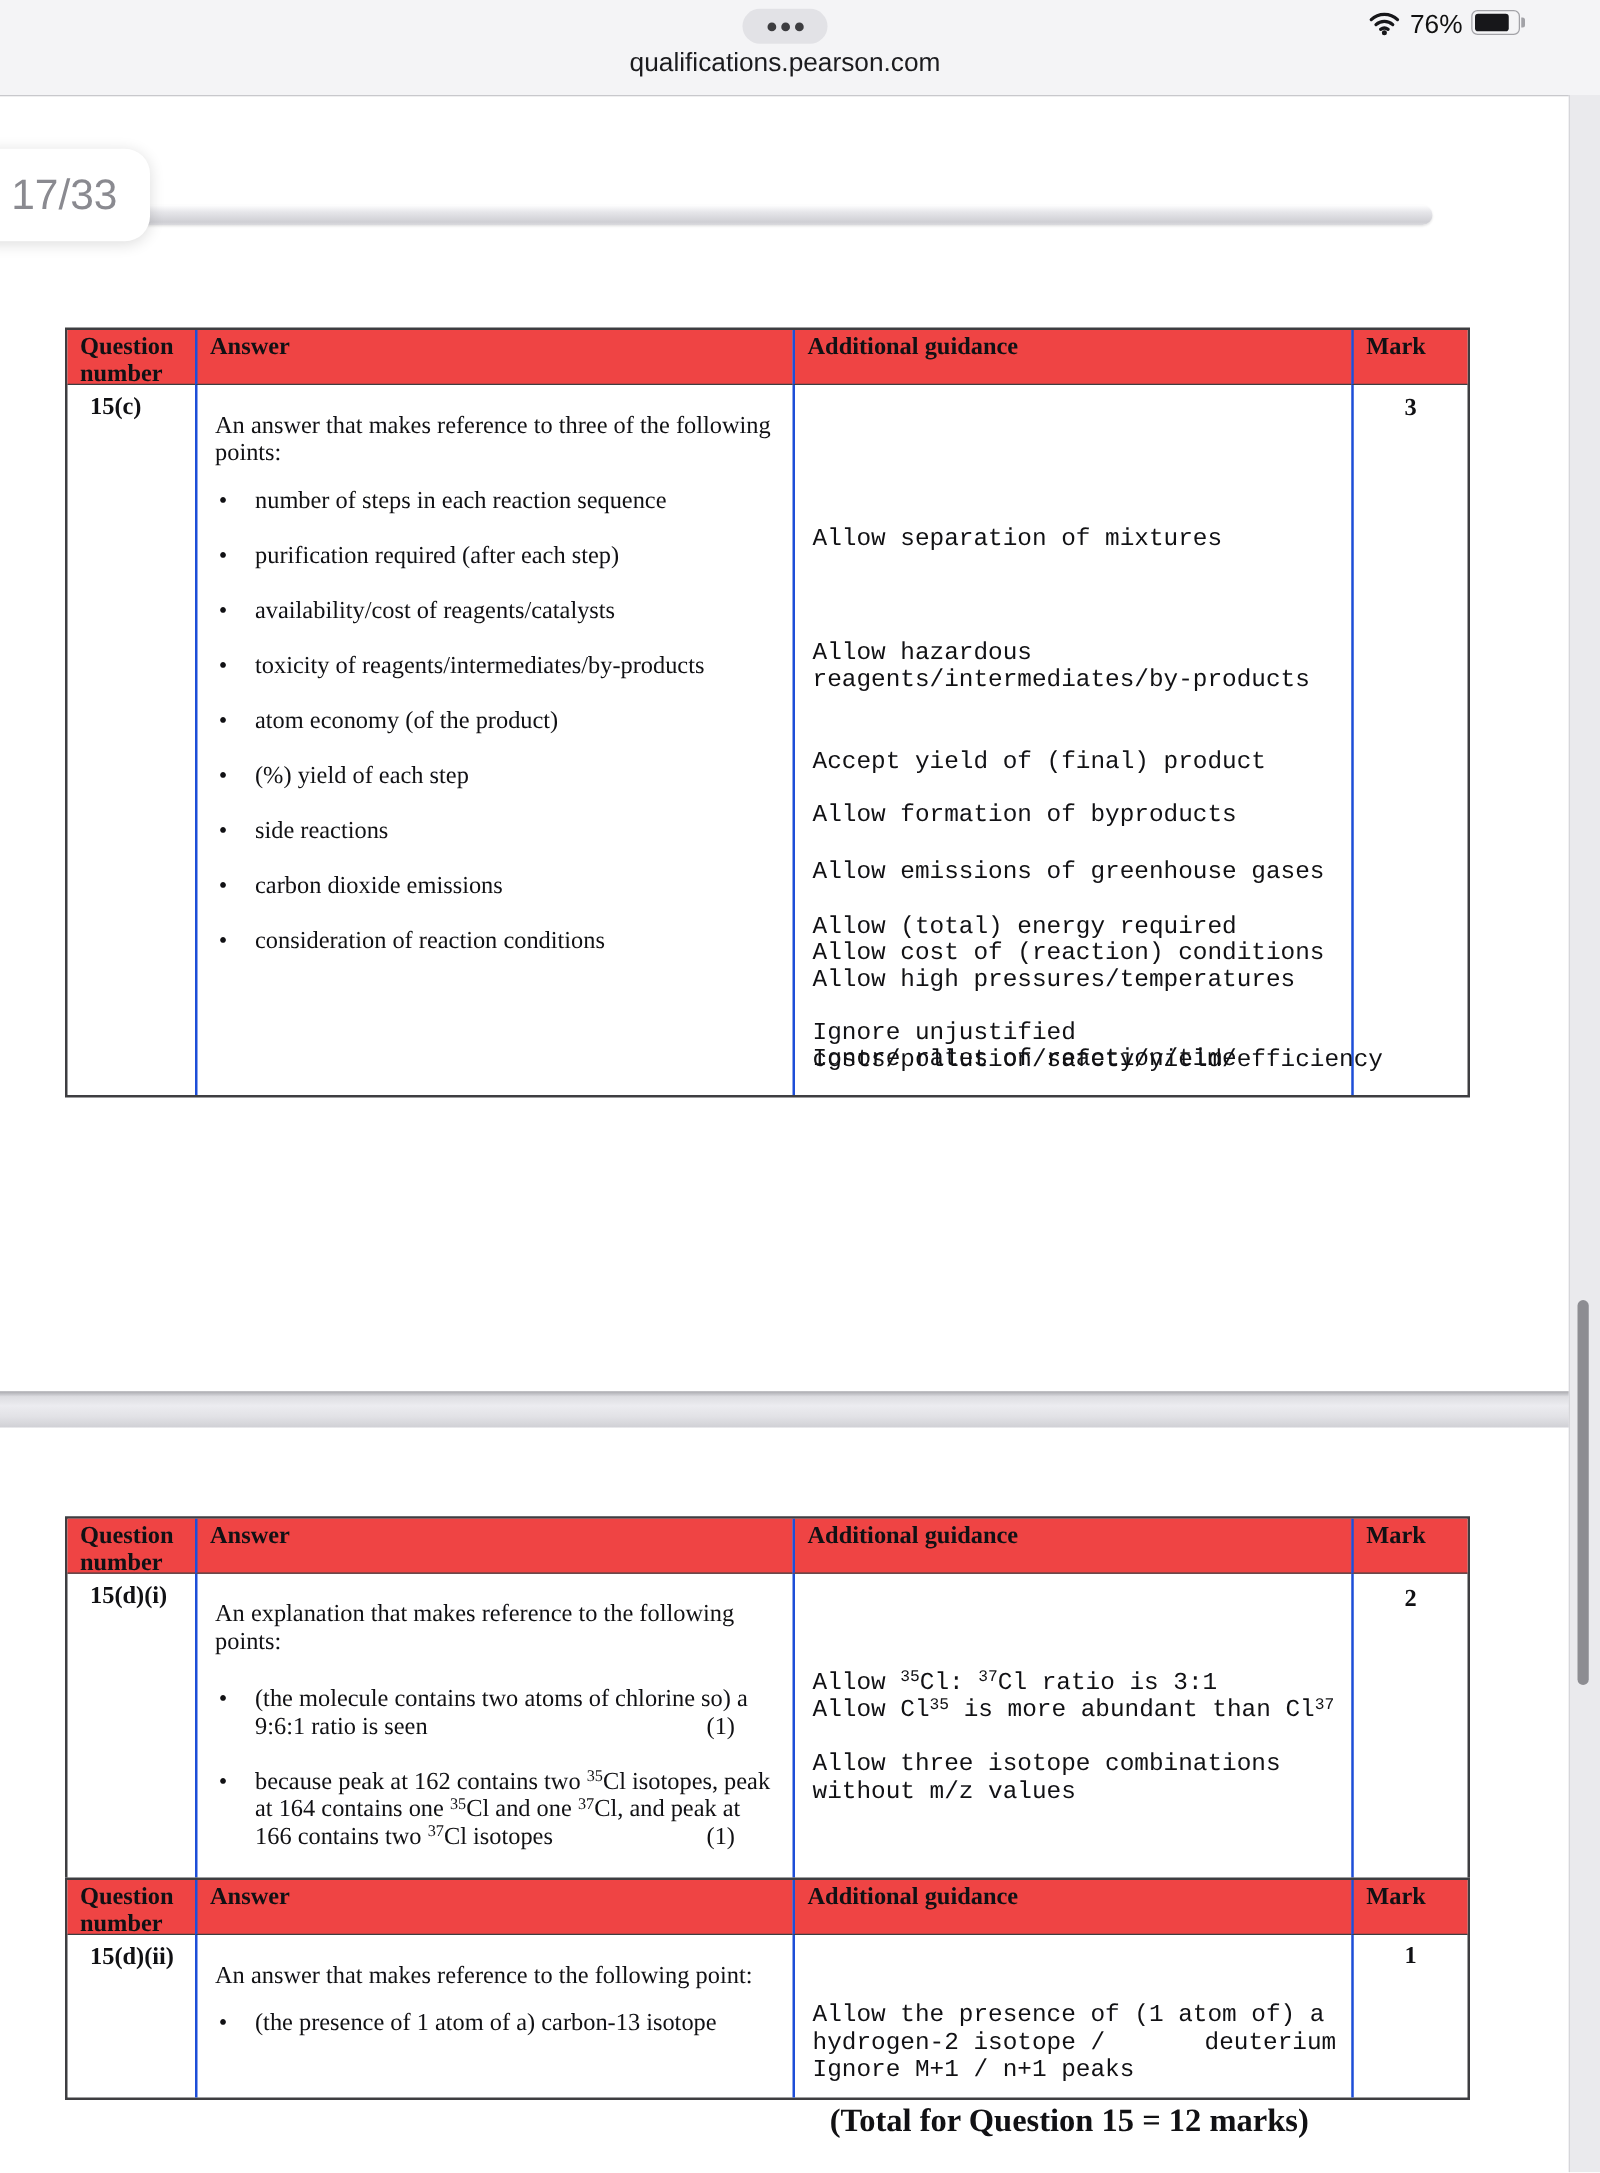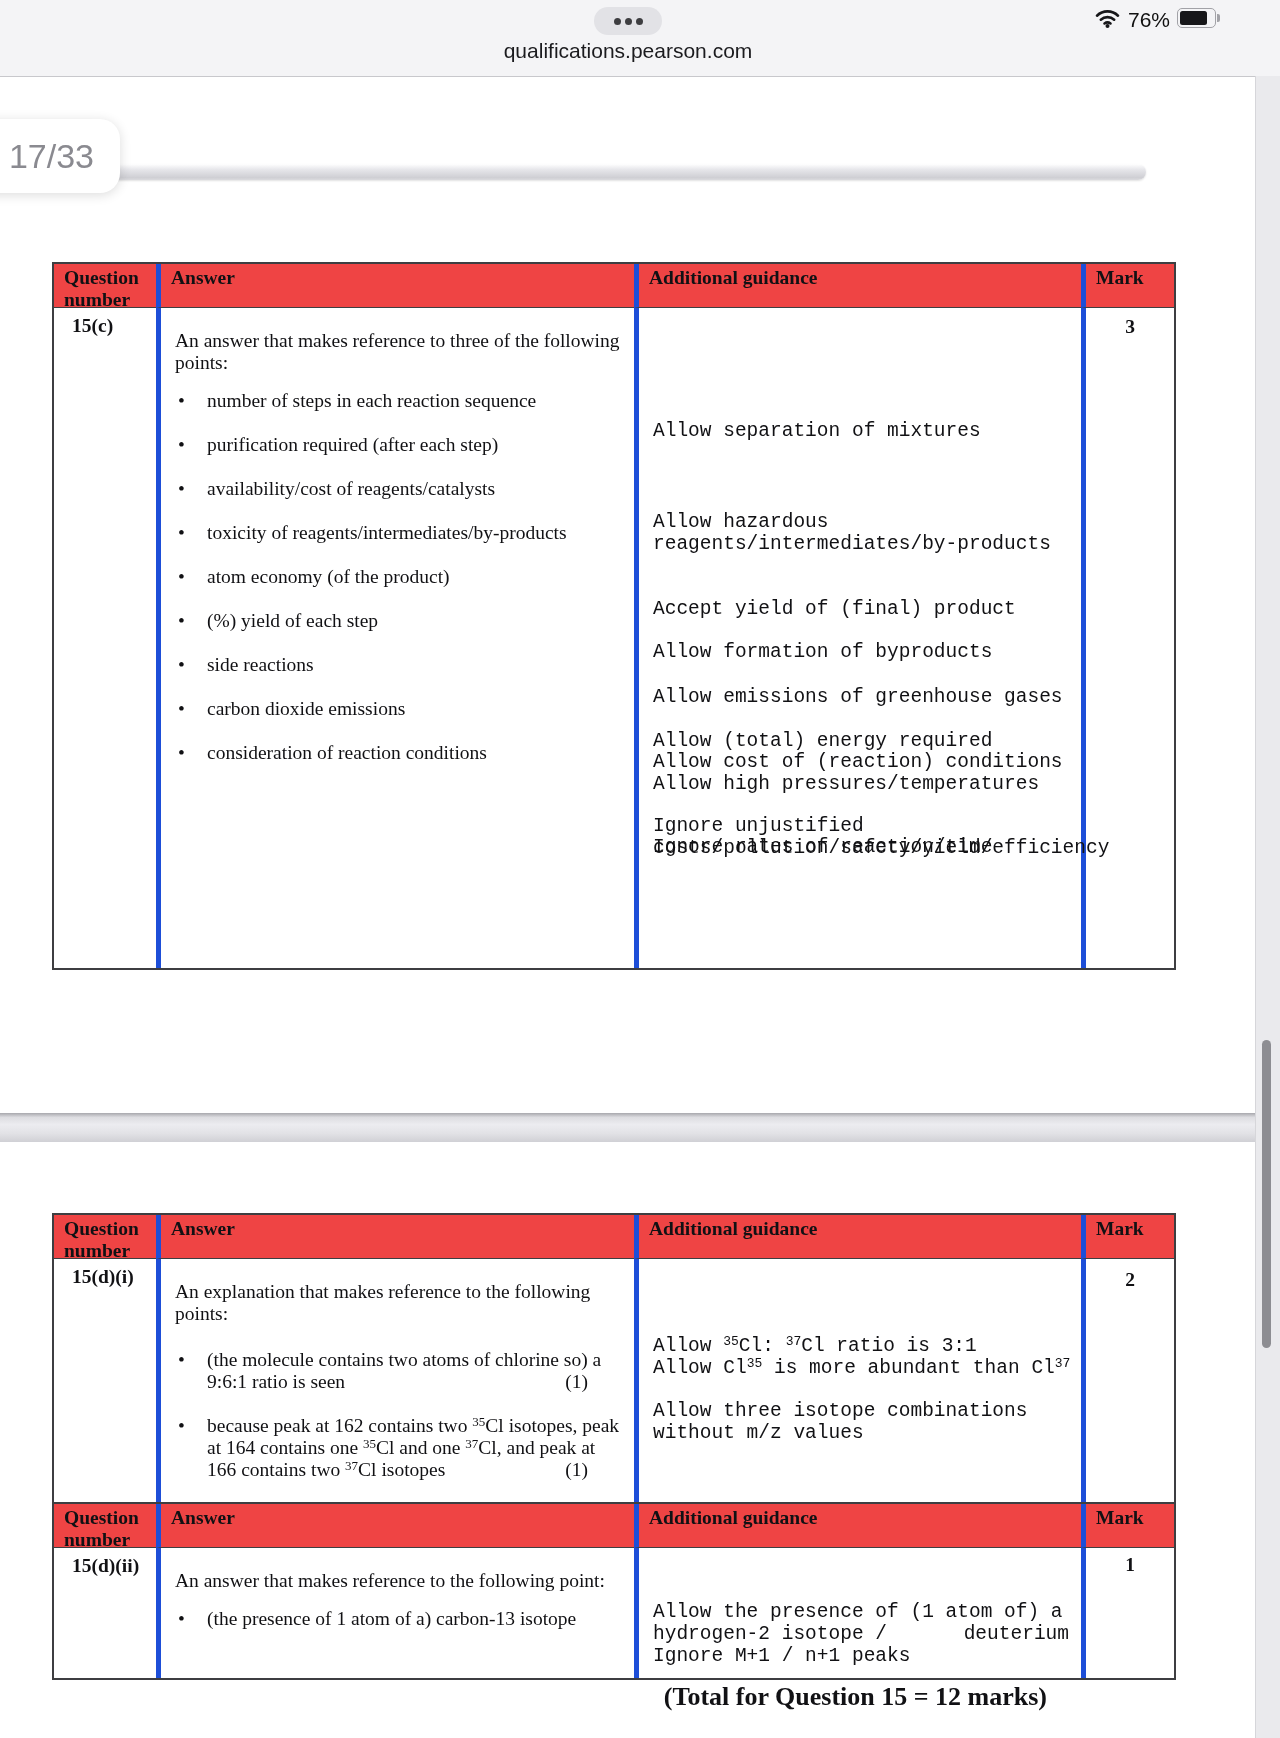--- a/index.html
+++ b/index.html
@@ -30,21 +30,21 @@
   .pdf-band{position:absolute;top:1113px;left:0;width:1256px;height:29px;
              background:linear-gradient(180deg,#a8a8ad 0%,#dddde1 15%,#ececf0 40%,#e2e2e6 70%,#d0d0d5 100%);}
   .rail{position:absolute;top:76px;right:0;width:24px;height:1662px;background:#eaeaed;border-left:1px solid #d6d6da;}
   .thumb{position:absolute;left:1262px;top:1040px;width:9px;height:308px;border-radius:4.5px;background:#8d8d92;cursor:pointer;}
 
   
   .tbl{position:absolute;left:52px;width:1124px;border:2px solid #3e3e41;background:#fff;box-sizing:border-box;
        font-size:19.5px;line-height:22px;}
   .row{display:grid;grid-template-columns:102px 478px 447px 1fr;}
   .cell{box-sizing:border-box;}
-  .cell + .cell{border-left:5px solid #1d4ed8;}
+  .cell + .cell{border-left:2px solid #1d4ed8;}
   .hdr .cell{background:#ef4444;font-weight:bold;height:44px;border-bottom:1.5px solid #3e3e41;
              padding:3px 8px 0 10px;}
   .qcell{font-weight:bold;padding:7px 6px 0 18px;}
   .acell{padding:22px 8px 0 14px;position:relative;}
   .gcell{position:relative;}
   .mcell{font-weight:bold;text-align:center;}
   .intro{margin-bottom:16px;max-width:462px;}
   .bl{display:flex;margin-bottom:22px;}
   .bl .dot{width:29px;flex:0 0 29px;padding-left:3px;}
   .btxt{position:relative;flex:1;max-width:428px;}
@@ -87,21 +87,21 @@
   <div class="page-edge-bar"></div>
 
   <div class="tbl t1" style="top:262px;">
     <div class="row hdr">
       <div class="cell">Question number</div>
       <div class="cell">Answer</div>
       <div class="cell">Additional guidance</div>
       <div class="cell">Mark</div>
     </div>
     <div class="row">
-      <div class="cell qcell" style="height:660px;">15(c)</div>
+      <div class="cell qcell" style="height:568px;">15(c)</div>
       <div class="cell acell">
         <div class="intro">An answer that makes reference to three of the following points:</div>
         <div class="bl">
             <span class="dot">•</span>
             <div class="btxt">number of steps in each reaction sequence</div>
           </div>
         <div class="bl">
             <span class="dot">•</span>
             <div class="btxt">purification required (after each step)</div>
           </div>

